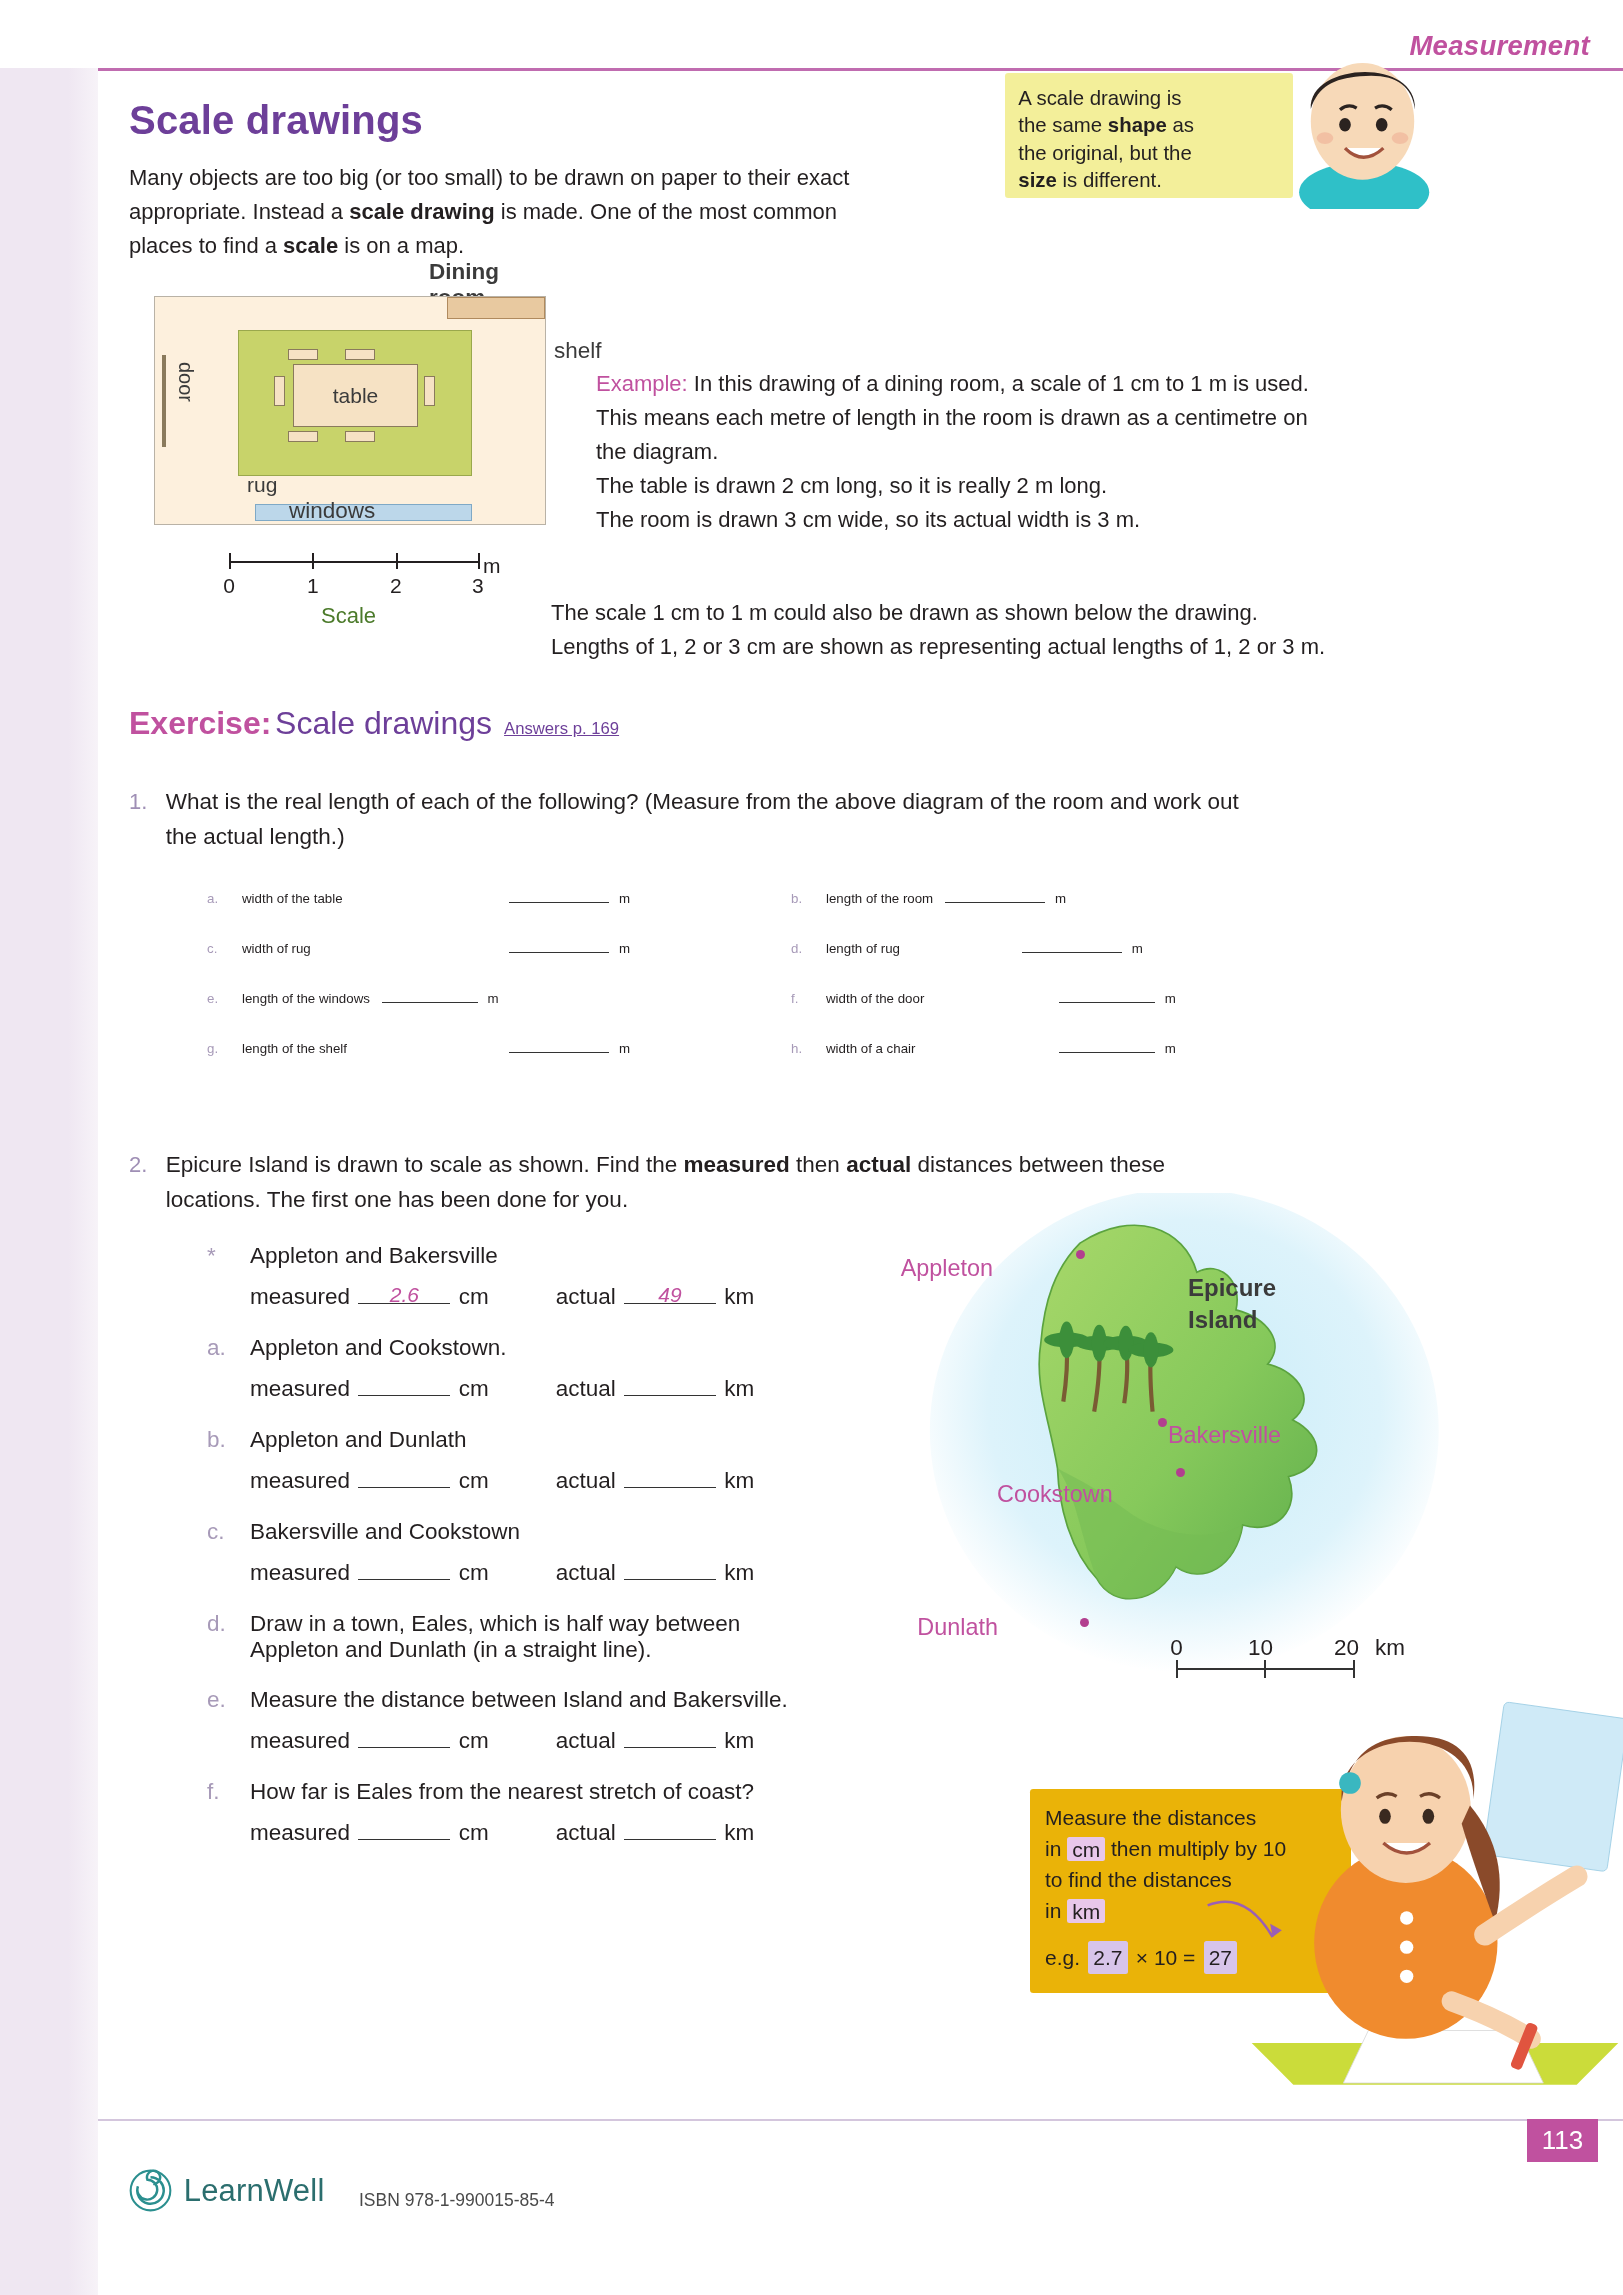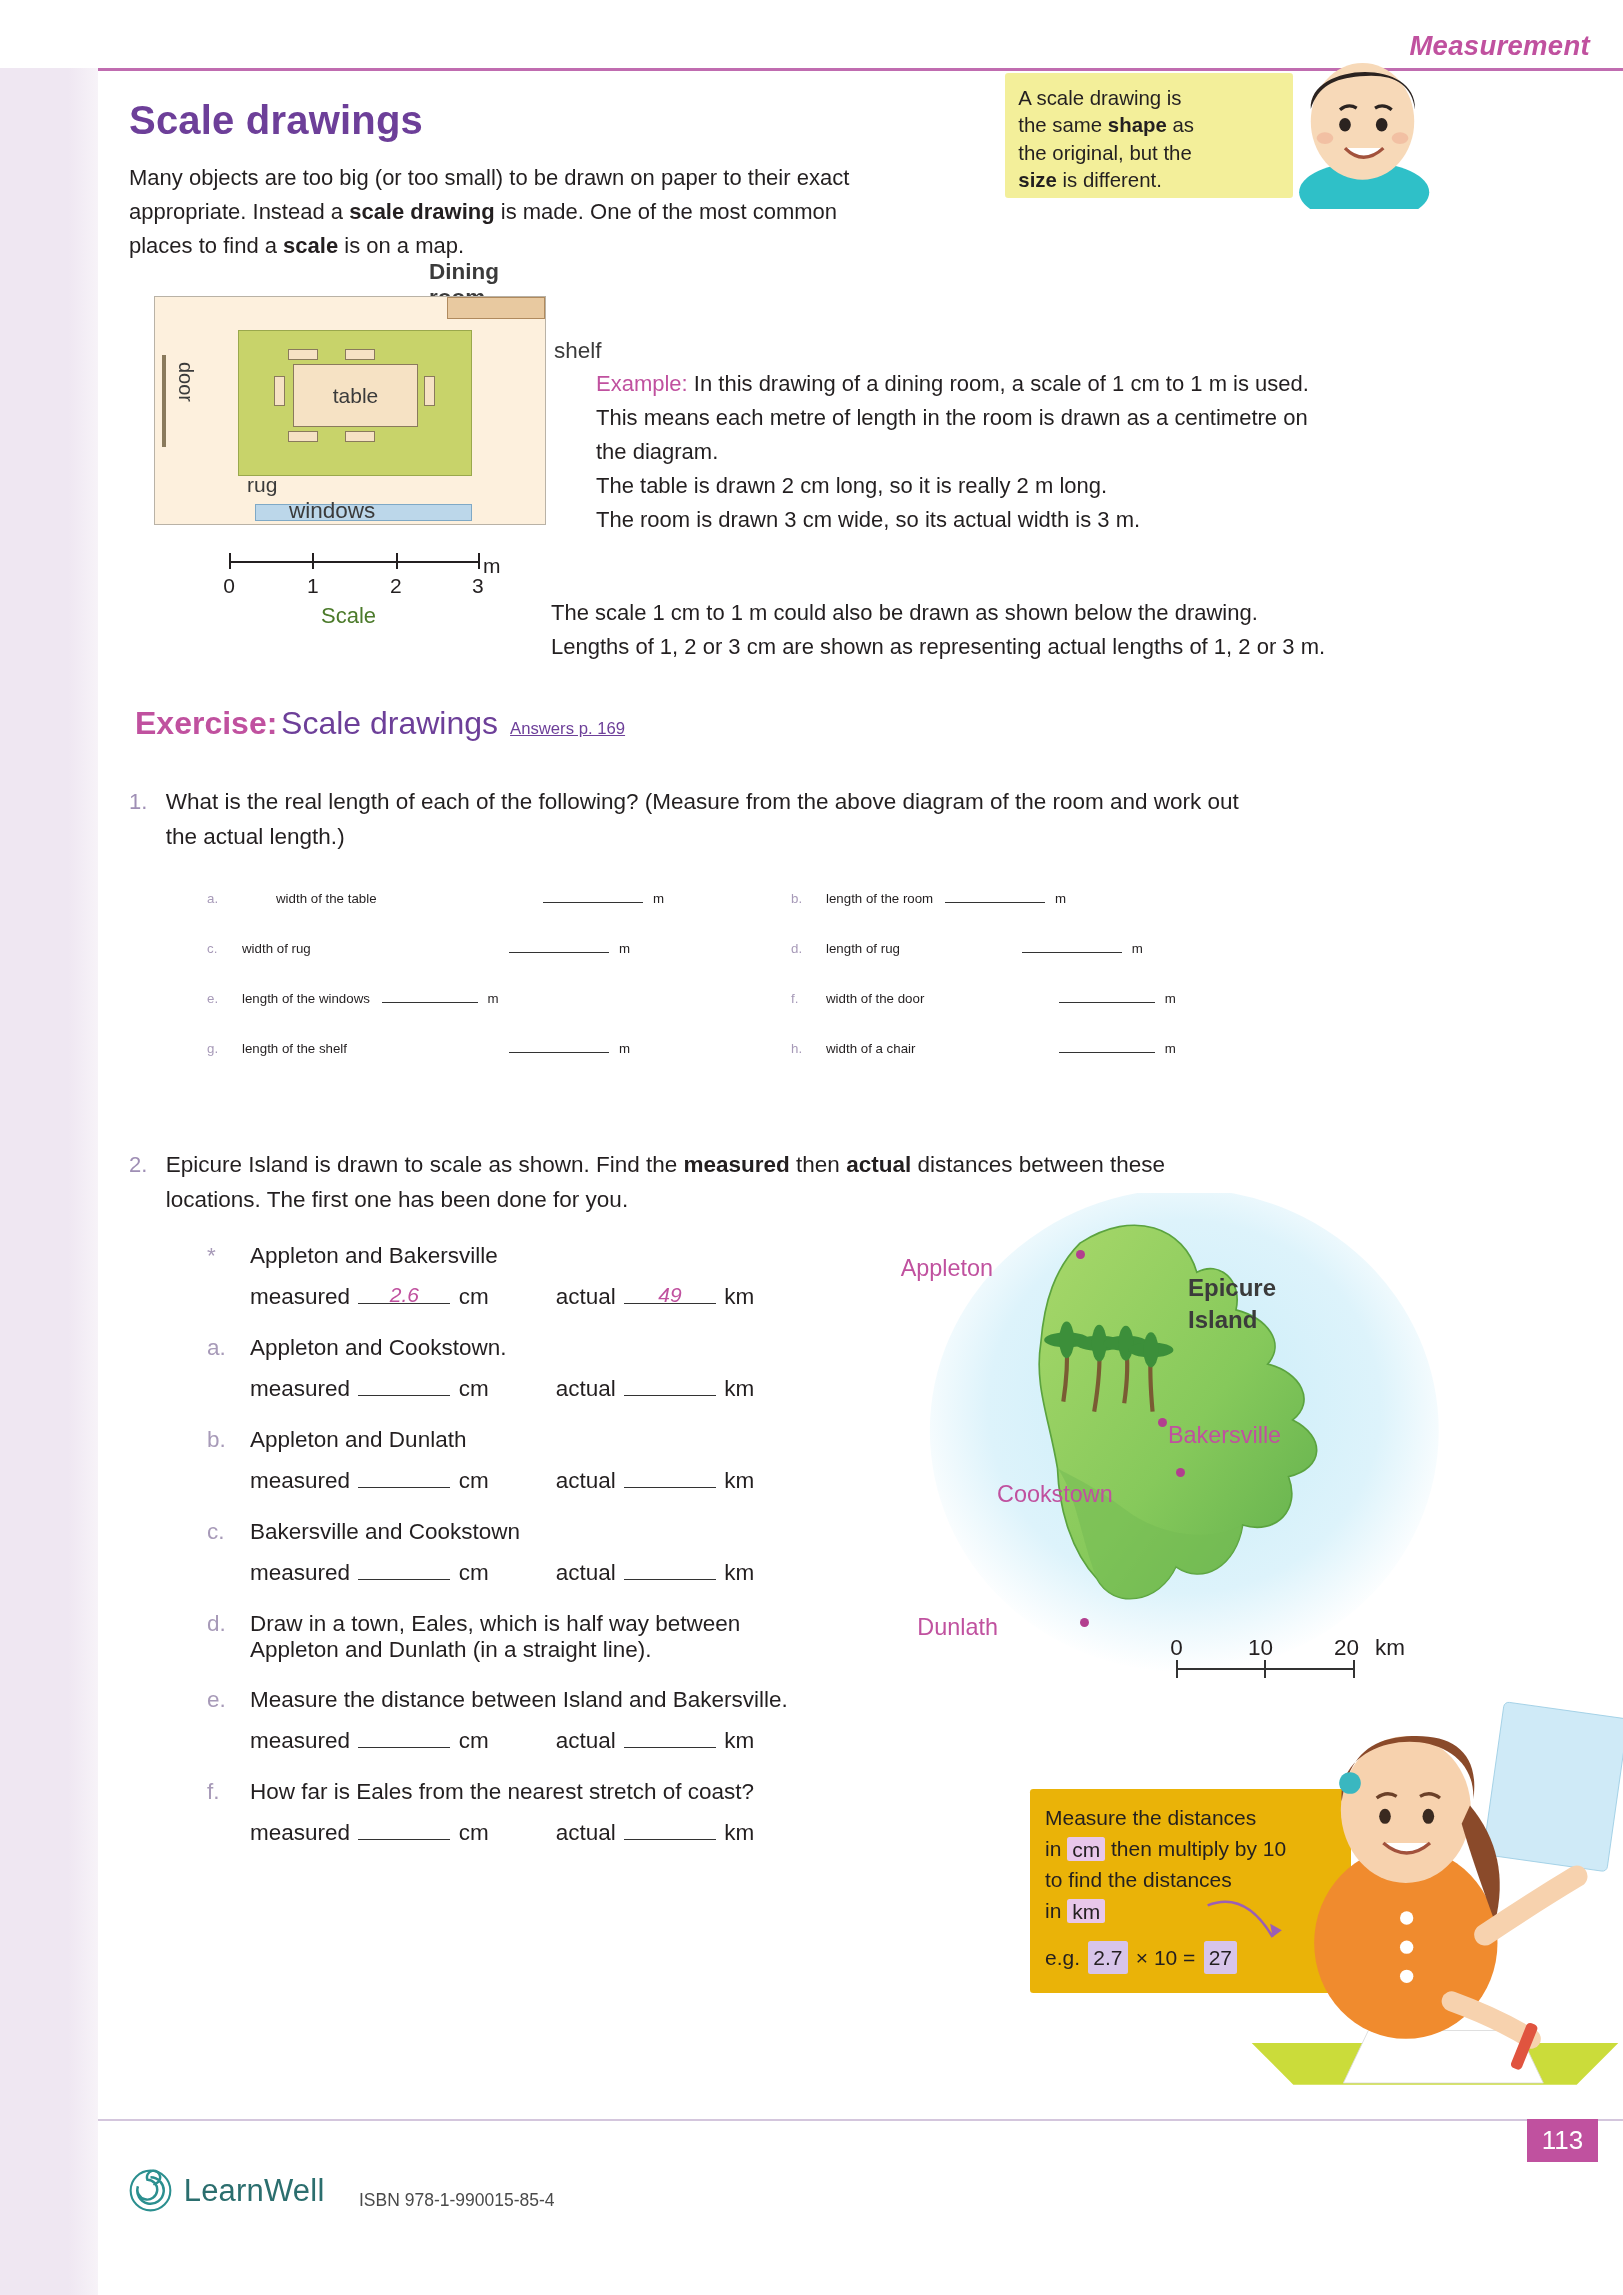--- a/index.html
+++ b/index.html
@@ -110,21 +110,21 @@
     position:absolute; left:596px; top:367px; width:943px;
     font-size:22px; line-height:34px;
   }
   .example .kw { color:#c0519f; }
   .scale-note {
     position:absolute; left:551px; top:596px; width:993px;
     font-size:22px; line-height:34px;
   }
 
   
-  .exercise-head { position:absolute; left:129px; top:705px;margin-left:6px; }
+  .exercise-head { position:absolute; left:129px; top:705px; }
   .exercise-head .lbl { font-size:32px; font-weight:bold; color:#c0519f; }
   .exercise-head .sub { font-size:32px; color:#6d3f99; }
   .exercise-head .ans { font-size:16.7px; color:#6d3f99; text-decoration:underline; margin-left:8.3px; }
 
   
   .q { position:absolute; font-size:22.5px; line-height:35px; }
   .qnum { color:#9f8fb5; font-size:22px; }
   .blank { display:inline-block; border-bottom:1.3px solid #333; height:23.4px; }
 
   .q1 { left:129px; top:784px; width:1418px; }
@@ -287,21 +287,21 @@
         <span>What is the real length of each of the following? (Measure from the above diagram of the room and work out</span><br>
         <span>the actual length.)</span>
       </span>
     </div>
   </div>
 
   <div class="grid-items">
     <div class="row">
       <div class="cell cellA">
         <span class="sl">a.</span>
-        <span class="txt" style="width:267px;margin-left:34px;">width of the table</span>
+        <span class="txt" style="width:267px;">width of the table</span>
         <span class="blank" style="width:100px;"></span>
         <span style="margin-left:10px;">m</span>
       </div>
       <div class="cell cellB">
         <span class="sl">b.</span>
         <span class="txt">length of the room</span>
         <span class="blank" style="width:100px;margin-left:11.7px;"></span>
         <span style="margin-left:10px;">m</span>
       </div>
     </div>

